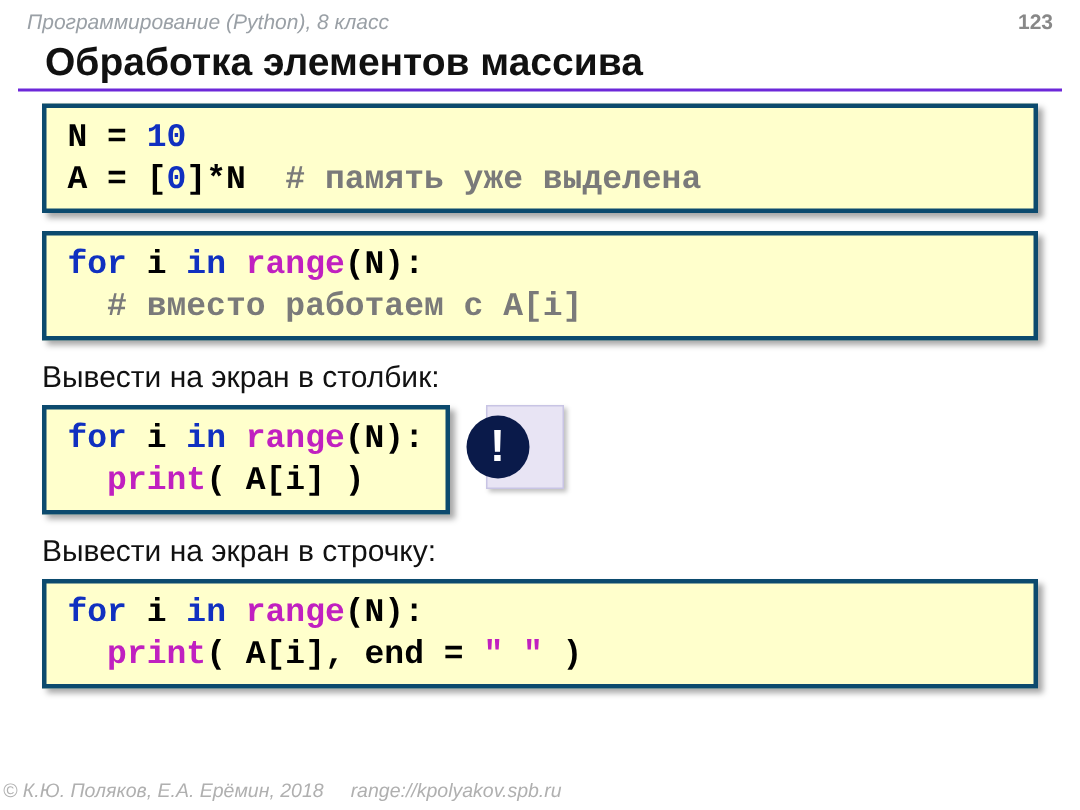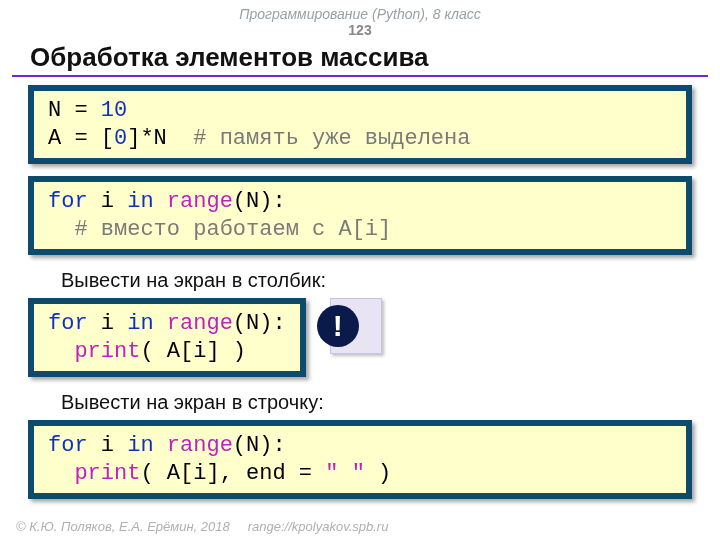--- a/index.html
+++ b/index.html
@@ -12,54 +12,52 @@
     overflow: hidden;
   }
   .header {
     display: flex;
     justify-content: space-between;
     align-items: center;
     padding: 6px 18px 0 18px;
     color: #9aa0a6;
     font-style: italic;
     font-size: 14px;
-    flex-direction: column;
   }
   .page-num { font-style: normal; font-weight: bold; color: #888; }
   .title {
     font-size: 26px;
     font-weight: bold;
     padding: 4px 18px 2px 18px;
     border-bottom: 2px solid #6d28d9;
     margin: 0 12px 8px 12px;
     color: #111;
   }
   .content { padding: 0 24px; }
   .codebox {
     background: #ffffcc;
-    border: 6px solid #0c4a6e;
+    border: 3px solid #0c4a6e;
     box-shadow: 3px 3px 4px rgba(0,0,0,0.35);
     padding: 6px 14px;
     margin: 0 4px 12px 4px;
     font-family: "Courier New", monospace;
     font-size: 22px;
-    font-weight: normal;
+    font-weight: bold;
     white-space: pre;
     line-height: 1.25;
   }
   .codebox.small { display: inline-block; }
   .codebox.green { background: #ccffcc; border-color: #8abf8a; display:inline-block; }
   .kw-blue { color: #1030c0; }
   .kw-magenta { color: #c020c0; }
   .comment { color: #7a7a7a; }
   .subhead {
     font-size: 20px;
     padding: 2px 4px 6px 4px;
     color: #111;
-    margin-left: 33px;
   }
   .row { display: flex; align-items: flex-start; gap: 20px; }
   .callout {
     display: inline-flex;
     align-items: center;
     background: #e8e4f4;
     border: 1px solid #c8c4e4;
     box-shadow: 2px 2px 3px rgba(0,0,0,0.25);
     padding: 6px 14px 6px 6px;
     font-size: 18px;
@@ -74,21 +72,21 @@
     font-size: 30px;
     display: flex;
     align-items: center;
     justify-content: center;
     margin-right: 8px;
     margin-left: -20px;
   }
   .red { color: #c00000; }
   .footer {
     position: absolute;
-    left: 16px;
+    left: 2px;
     bottom: 6px;
     font-size: 13px;
     font-style: italic;
     color: #b0b0b0;
     display: flex;
     gap: 18px;
   }
 </style>
 </head>
 <body>

